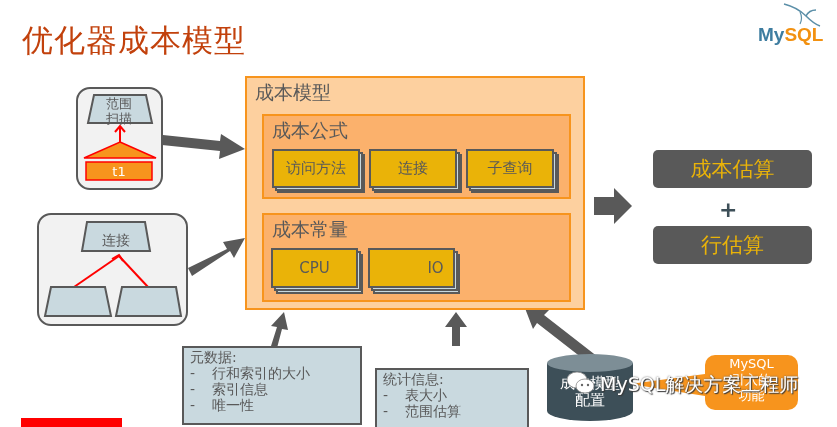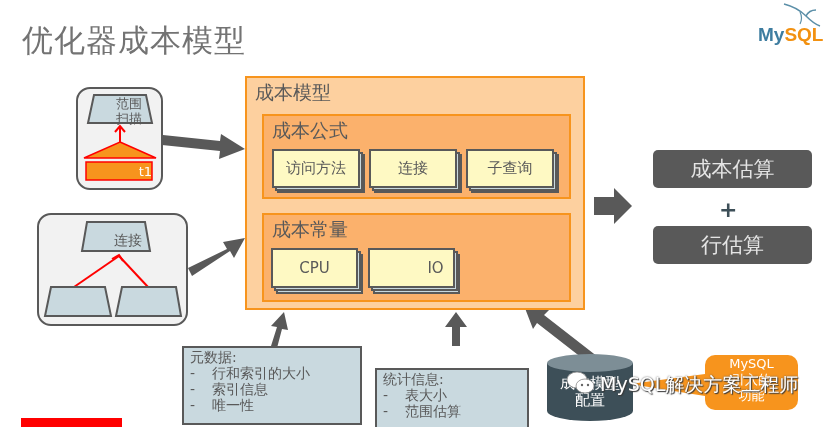--- a/index.html
+++ b/index.html
@@ -1,44 +1,44 @@
 <!DOCTYPE html>
 <html><head>
 <meta charset="utf-8">
 <style>
   html, body { margin:0; padding:0; }
   body { width:837px; height:427px; background:#ffffff; position:relative; overflow:hidden;
          font-family:"DejaVu Sans", sans-serif; color:#595959; }
   .abs { position:absolute; }
-  #title { left:22px; top:20px; font-size:31px; color:#737373; letter-spacing:1px; }
+  #title { left:22px; top:20px; font-size:31px; color:#c2410c; letter-spacing:1px; }
   #logo { left:752px; top:2px; width:80px; height:50px; }
   #logo .txt { position:absolute; left:6px; top:22px; font-size:19px; font-weight:bold; font-family:"Liberation Sans", sans-serif; }
   #logo .my { color:#3e7da0; }
   #logo .sql { color:#f29111; }
   #redbar { left:21px; top:418px; width:101px; height:9px; background:#ff0000; }
 
   .panel { background:#f2f2f2; border:2px solid #595959; border-radius:14px; box-sizing:border-box; }
   #scan-panel { left:76px; top:87px; width:87px; height:103px; }
   #join-panel { left:37px; top:213px; width:151px; height:113px; }
 
-  .trap-label { position:absolute; font-size:13px; color:#595959; text-align:right; line-height:15px; }
+  .trap-label { position:absolute; font-size:13px; color:#595959; text-align:center; line-height:15px; }
 
   #cost-model { left:245px; top:76px; width:340px; height:234px; background:#fdd09f; border:2px solid #f7941d; box-sizing:border-box; }
   #cost-model-title { left:255px; top:80px; font-size:19px; color:#595959; }
   #formula { left:262px; top:114px; width:309px; height:85px; background:#fbb16c; border:2px solid #f7941d; box-sizing:border-box; }
   #formula-title { left:272px; top:118px; font-size:19px; color:#595959; }
   #constants { left:262px; top:213px; width:309px; height:89px; background:#fbb16c; border:2px solid #f7941d; box-sizing:border-box; }
   #constants-title { left:272px; top:217px; font-size:19px; color:#595959; }
 
   .card-stack { position:absolute; }
   .card-stack .back { position:absolute; background:#c9d9df; border:2px solid #595959; box-sizing:border-box; }
-  .card-stack .front { position:absolute; left:0; top:0; background:#fef9c3; border:2px solid #595959; box-sizing:border-box;
+  .card-stack .front { position:absolute; left:0; top:0; background:#eab308; border:2px solid #595959; box-sizing:border-box;
                        display:flex; align-items:center; justify-content:center; font-size:15px; color:#595959; }
 
-  .dark-btn { position:absolute; background:#595959; color:#e5e5e5; border-radius:5px; display:flex; align-items:center; justify-content:center; font-size:21px; }
+  .dark-btn { position:absolute; background:#595959; color:#eab308; border-radius:5px; display:flex; align-items:center; justify-content:center; font-size:21px; }
   #cost-est { left:653px; top:150px; width:159px; height:38px; }
   #row-est { left:653px; top:226px; width:159px; height:38px;font-family:Liberation Mono, monospace; }
   #plus { left:719px; top:197px; font-size:22px; font-weight:bold; color:#3d4f58; }
 
   .info-box { position:absolute; background:#c9d9df; border:2px solid #595959; box-sizing:border-box; font-size:14px; color:#595959; line-height:16px; padding:1px 6px; }
   #meta-box { left:182px; top:346px; width:180px; height:79px; }
   #stats-box { left:375px; top:346px; width:154px; height:79px;margin-top:22px; }
   .info-box .row { white-space:nowrap; }
   .info-box .dash { display:inline-block; width:22px; }
 

